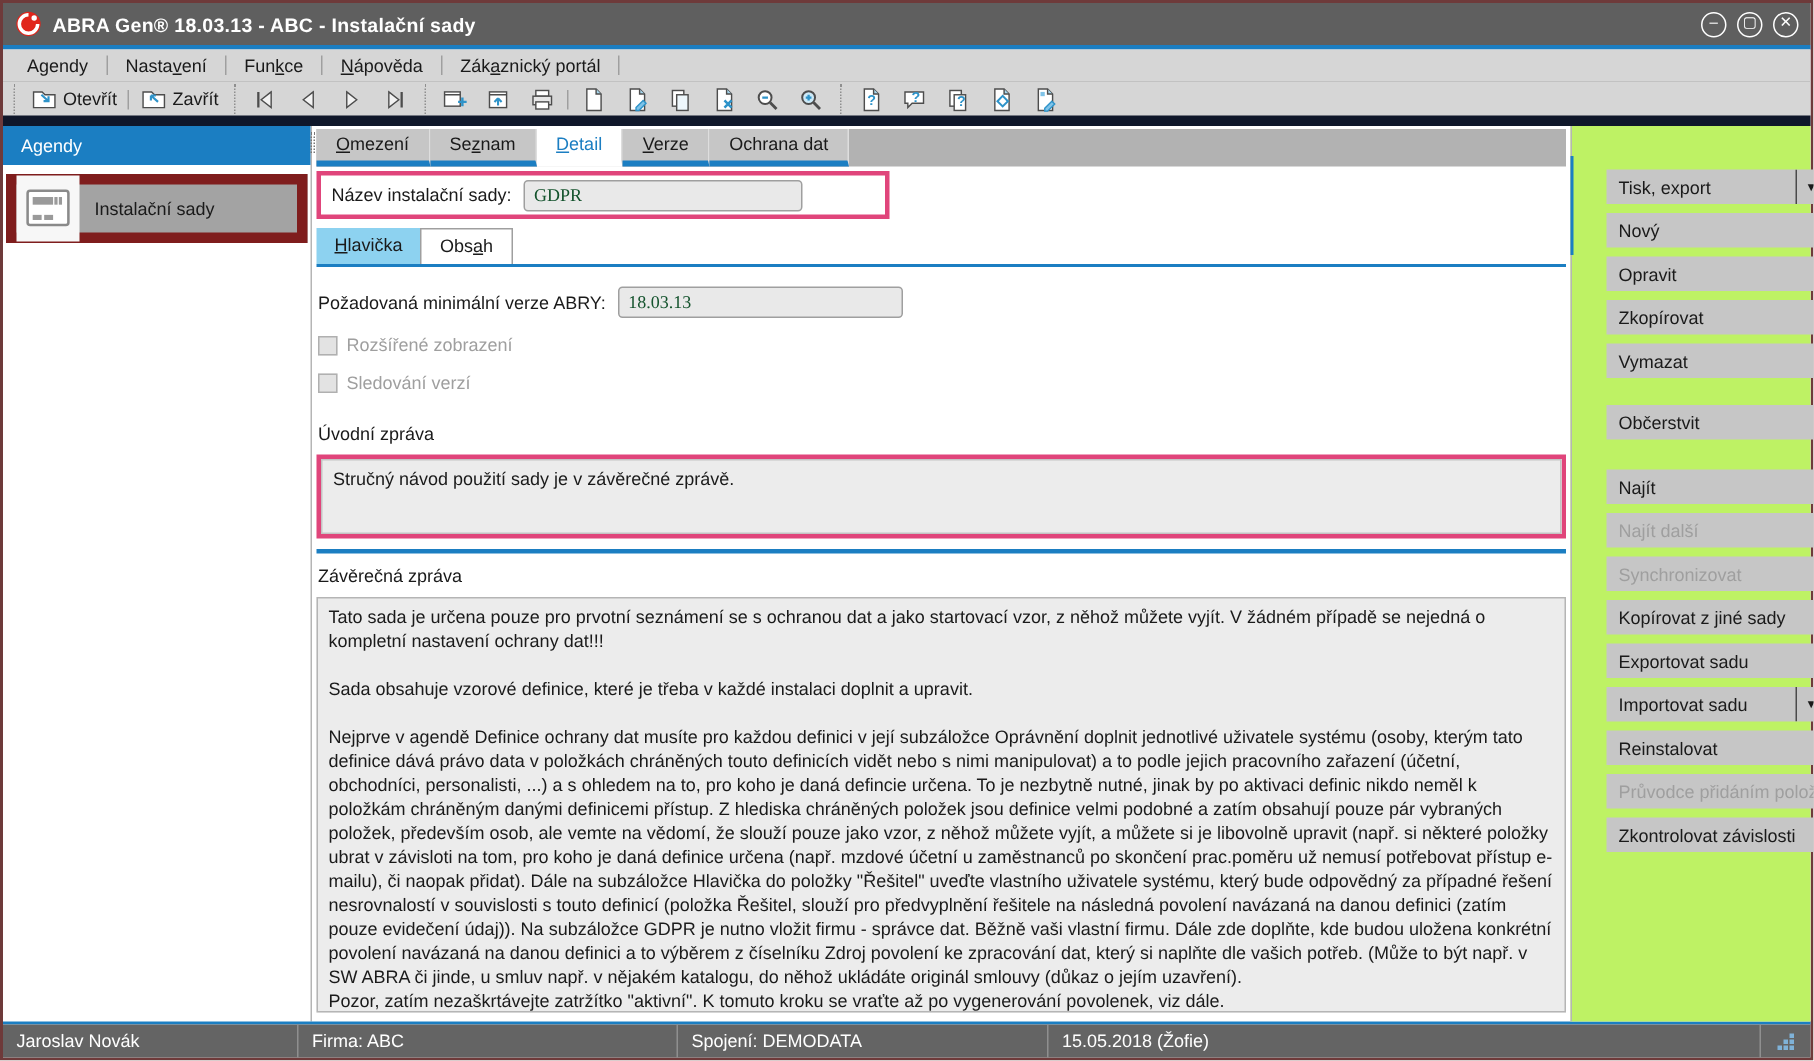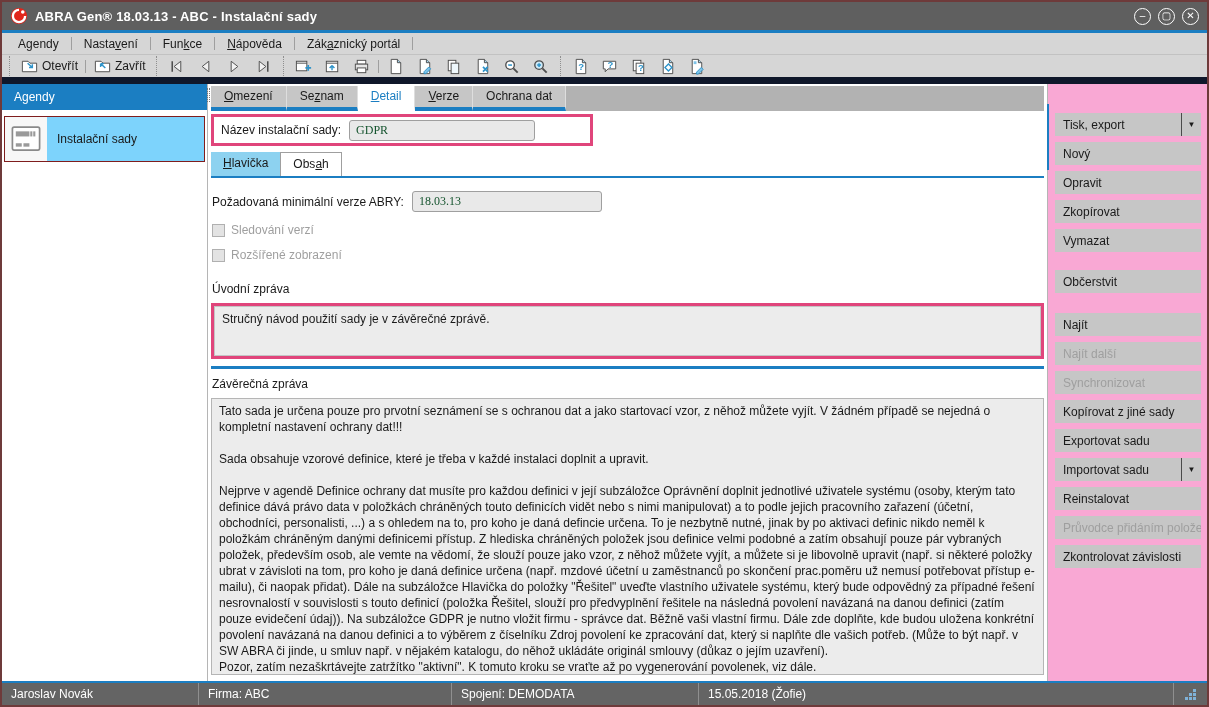--- a/index.html
+++ b/index.html
@@ -25,21 +25,21 @@
   .tsep { border-left:1px dotted #8f8f8f; height:20px; margin:0 5px; }
   .tool-btn { display:flex; align-items:center; gap:3px; padding:1px 5px; height:24px; cursor:default; }
   .tool-btn svg { display:block; }
 
   
   .content { flex:1; display:flex; min-height:0; background:#fff; }
 
   
   .sidebar { width:206px; border-right:1px solid #b5b5b5; display:flex; flex-direction:column; flex:none; background:#fff; }
   .sidebar-header { height:26px; background:#1b7ec2; color:#fff; display:flex; align-items:center; padding-left:12px; flex:none; }
-  .sidebar-item { margin:6px 2px 0 2px; height:46px; background:#7dd3fc; border:1px solid #7f1d1d; display:flex; align-items:center; }
+  .sidebar-item { margin:6px 2px 0 2px; height:46px; background:#a3a3a3; border:7px solid #7f1d1d; display:flex; align-items:center; }
   .sidebar-item .tile { width:42px; height:44px; background:#f7f7f7; display:flex; align-items:center; justify-content:center; flex:none; }
   .sidebar-item .lbl { padding-left:10px; }
 
   
   .main { flex:1; min-width:0; display:flex; flex-direction:column; padding:2px 3px 6px 3px; position:relative; }
   .splitter-grip { position:absolute; left:-1px; top:4px; width:3px; height:14px; border-left:1px dotted #777; border-right:1px dotted #777; }
 
   .tabstrip { height:25px; background:#b2b2b2; display:flex; flex:none; }
   .tab { padding:0 13px; line-height:21px; background:#c6c6c6; border-right:1px solid #dedede; border-bottom:4px solid #1b7ec2; cursor:default; }
   .tab.active { background:#fff; color:#1b7ec2; border-bottom:4px solid #fff; }
@@ -57,21 +57,21 @@
   .check-box { width:13px; height:13px; background:#e3e3e3; border:1px solid #b0b0b0; flex:none; }
 
   .section-label { margin:20px 0 0 1px; flex:none; }
   .pink-area { margin-top:7px; border:3px solid #e0457b; background:#fff; flex:none; }
   .memo { background:#ececec; border:1px solid #b5b5b5; padding:4px 7px; white-space:pre-wrap; line-height:16px; overflow:hidden; }
   .memo.small { height:50px; border-color:#c4c4c4; }
   .blue-divider { height:3px; background:#1b7ec2; margin-top:7px; flex:none; }
   .memo.big { margin-top:7px; flex:1; min-height:0; }
 
   
-  .rightpanel { width:160px; border-left:1px solid #b5b5b5; padding:29px 7px 0 7px; flex:none; background:#f9a8d4; position:relative; }
+  .rightpanel { width:160px; border-left:1px solid #b5b5b5; padding:29px 7px 0 23px; flex:none; background:#bef264; position:relative; }
   .rightpanel::before { content:""; position:absolute; left:-1px; top:20px; width:2px; height:66px; background:#1b7ec2; }
   .action-btn { width:146px; height:23px; margin-bottom:6px; background:#c6c6c6; border:none; text-align:left; padding-left:8px; font-family:"Liberation Sans",sans-serif; font-size:12px; color:#1a1a1a; display:flex; align-items:center; white-space:nowrap; overflow:hidden; cursor:default; position:relative; }
   .action-btn.disabled { color:#9f9f9f; }
   .action-btn.gap-before { margin-top:18px; }
   .action-btn.gap-before2 { margin-top:20px; }
   .action-btn .dd { position:absolute; right:0; top:0; bottom:0; width:20px; border-left:1px solid #4a4a4a; display:flex; align-items:center; justify-content:center; font-size:8px; color:#1a1a1a; }
 
   
   .status-accent { height:2px; background:#1b7ec2; flex:none; }
   .statusbar { height:22px; background:#646464; color:#fff; display:flex; align-items:center; flex:none; font-size:12px; }
@@ -337,25 +337,25 @@
         </div>
 
       <div class="form-row">
         <span>Požadovaná minimální verze ABRY:</span>
         <input class="field-input" style="width: 190px;" value="18.03.13">
       </div>
 
       <div id="checkboxes">
           <div class="check-row">
             <span class="check-box"></span>
-            <span>Sledování verzí</span>
+            <span>Rozšířené zobrazení</span>
           </div>
           <div class="check-row">
             <span class="check-box"></span>
-            <span>Rozšířené zobrazení</span>
+            <span>Sledování verzí</span>
           </div>
         </div>
 
       <div class="section-label">Úvodní zpráva</div>
       <div class="pink-area">
         <div class="memo small">Stručný návod použití sady je v závěrečné zprávě.</div>
       </div>
 
       <div class="blue-divider"></div>
 

